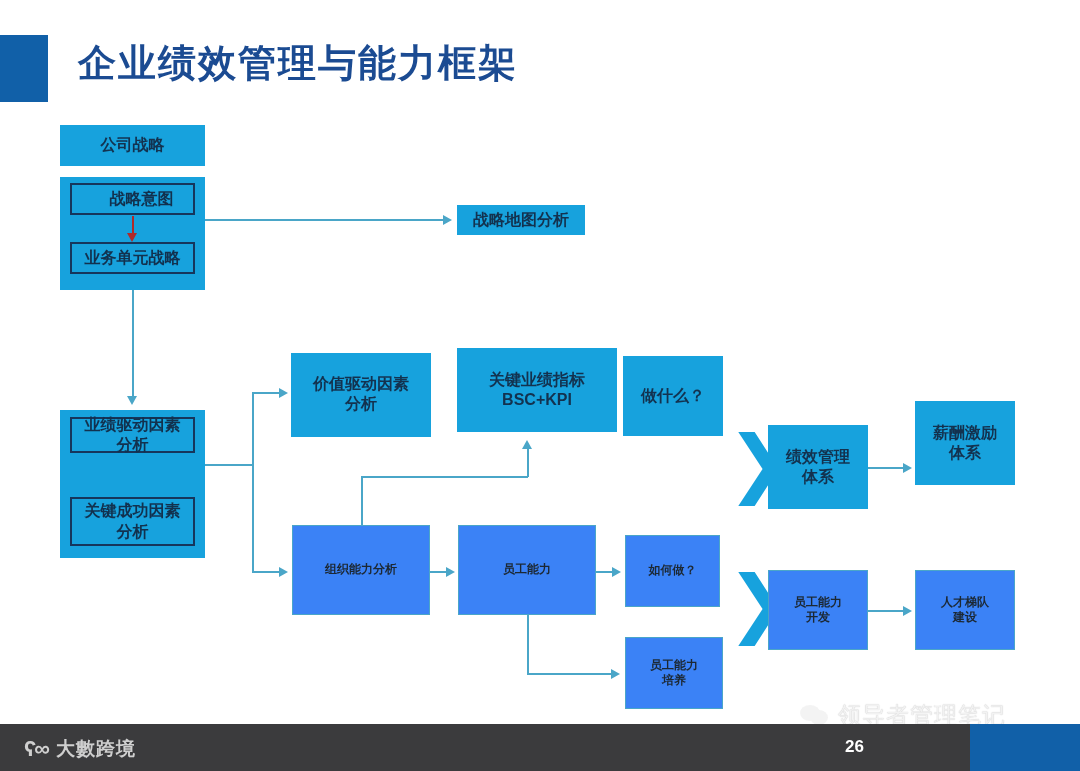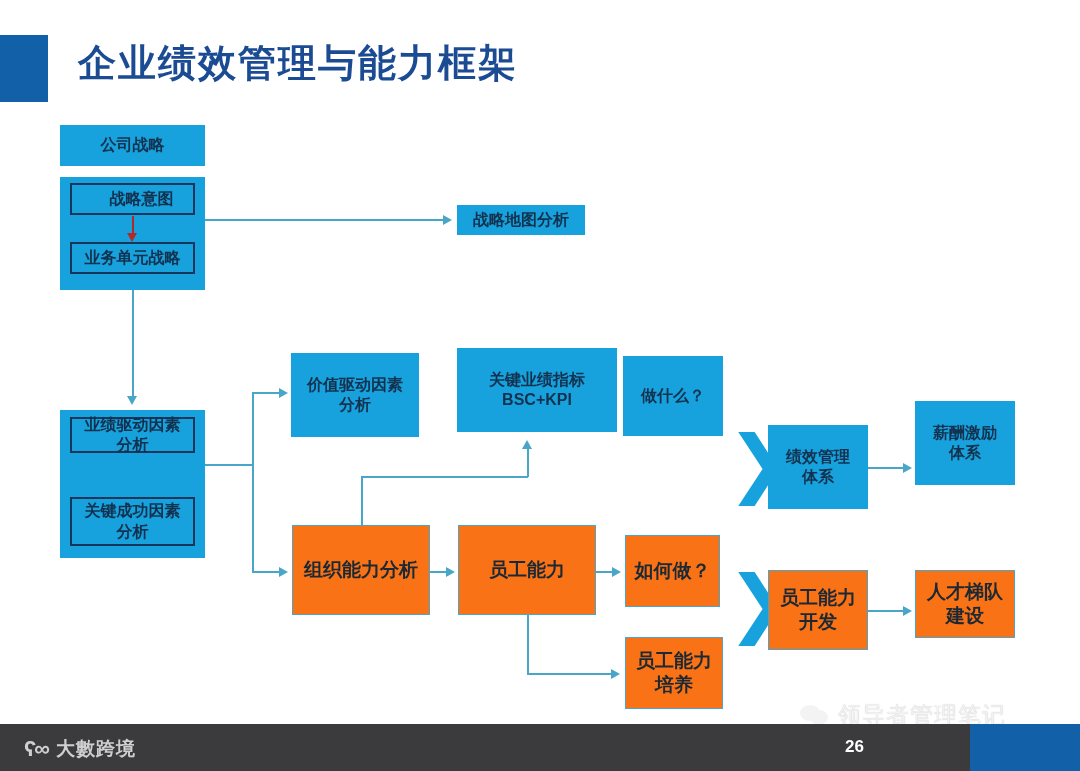--- a/index.html
+++ b/index.html
@@ -46,24 +46,24 @@
     line-height: 1.28;
     font-weight: bold;
     white-space: pre-line;
   }
   .node-dark {
     background: #17a2dd;
     color: #13324f;
     font-size: 16px;
   }
   .node-light {
-    background: #f97316;
+    background: #3b82f6;
     border: 1px solid #4aa6c8;
     color: #1c2833;
-    font-size: 19px;
+    font-size: 12px;
     text-align: center;
   }
   .node-inner {
     background: #17a2dd;
     border: 2px solid #16365c;
     color: #12314e;
     font-size: 16px;
   }
   .panel {
     position: absolute;
@@ -216,21 +216,21 @@
 <div class="node node-inner" style="left:70px; top:497px; width:125px; height:49px;">关键成功因素
 分析</div>
 
 <div class="line-h" style="left:205px; top:464px; width:48px;"></div>
 <div class="line-v" style="left:252px; top:392px; height:180px;"></div>
 <div class="line-h" style="left:252px; top:392px; width:30px;"></div>
 <div class="arrow-head ah-right" style="left:279px; top:388px;"></div>
 <div class="line-h" style="left:252px; top:571px; width:30px;"></div>
 <div class="arrow-head ah-right" style="left:279px; top:567px;"></div>
 
-<div class="node node-dark" style="left:291px; top:353px; width:128px; height:84px;">价值驱动因素
+<div class="node node-dark" style="left:291px; top:353px; width:140px; height:84px;font-family:Liberation Mono, monospace;">价值驱动因素
 分析</div>
 <div class="node node-dark" style="left:457px; top:348px; width:160px; height:84px;">关键业绩指标
 BSC+KPI</div>
 <div class="node node-dark" style="left:623px; top:356px; width:100px; height:80px;">做什么？</div>
 
 <div class="line-v" style="left:361px; top:476px; height:50px;"></div>
 <div class="line-h" style="left:361px; top:476px; width:167px;"></div>
 <div class="line-v" style="left:527px; top:447px; height:30px;"></div>
 <div class="arrow-head ah-up" style="left:522px; top:440px;"></div>
 
@@ -256,21 +256,21 @@
 <div class="line-h" style="left:868px; top:467px; width:38px;"></div>
 <div class="arrow-head ah-right" style="left:903px; top:463px;"></div>
 <div class="node node-dark" style="left:915px; top:401px; width:100px; height:84px;">薪酬激励
 体系</div>
 
 <div class="chevron" style="left:727px; top:565px;">❯</div>
 <div class="node node-light" style="left:768px; top:570px; width:100px; height:80px;">员工能力
 开发</div>
 <div class="line-h" style="left:868px; top:610px; width:38px;"></div>
 <div class="arrow-head ah-right" style="left:903px; top:606px;"></div>
-<div class="node node-light" style="left:915px; top:570px; width:100px; height:68px;">人才梯队
+<div class="node node-light" style="left:915px; top:570px; width:100px; height:80px;">人才梯队
 建设</div>
 
 <div class="watermark">
   <div class="wm-icon">
     <div class="b1"></div>
       <div class="b2"></div>
   </div>
   <div class="wm-text">领导者管理笔记</div>
 </div>
 

